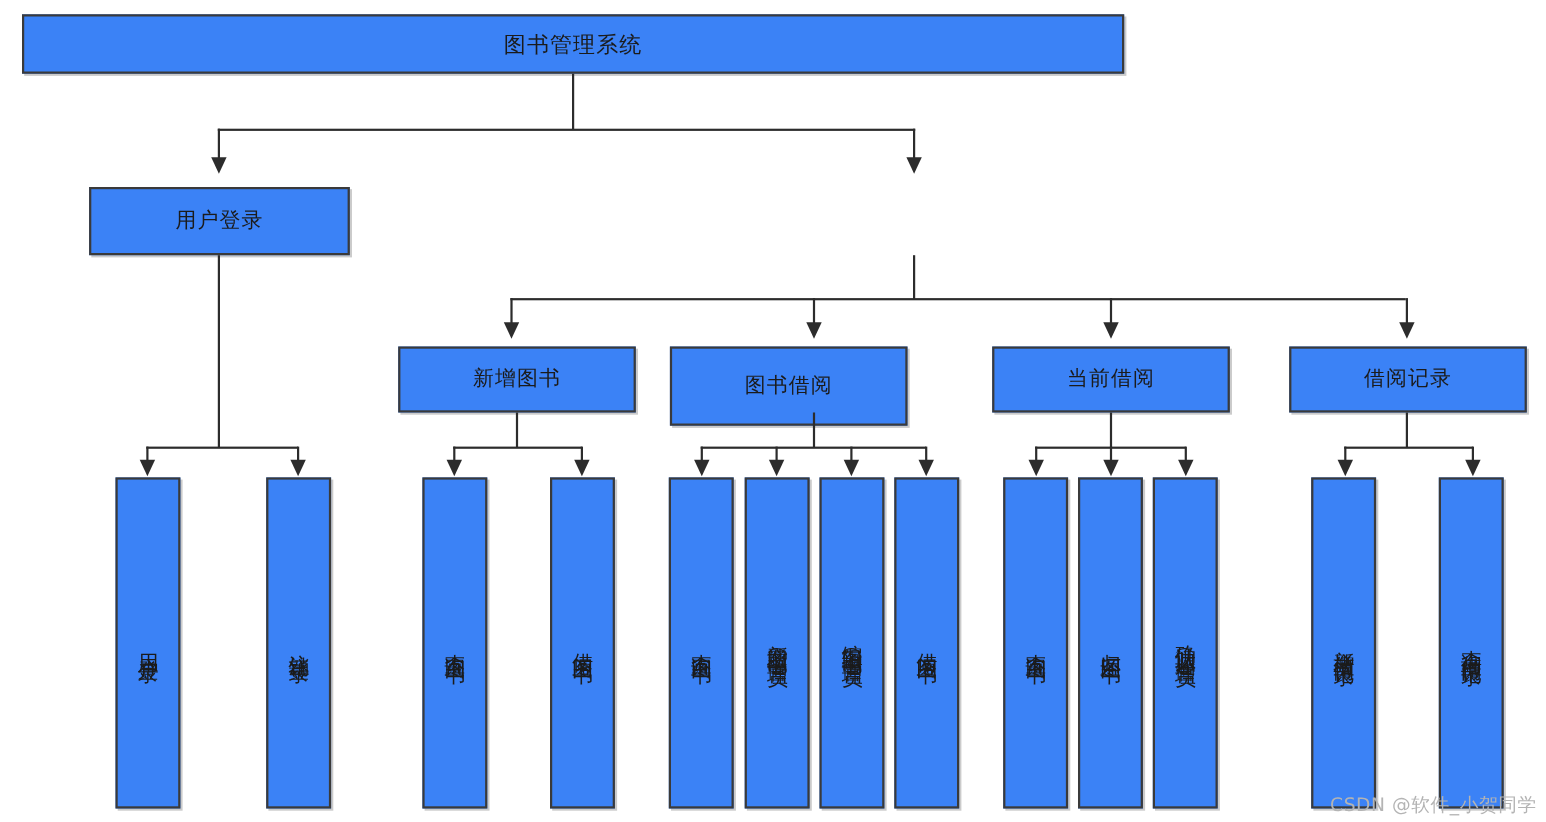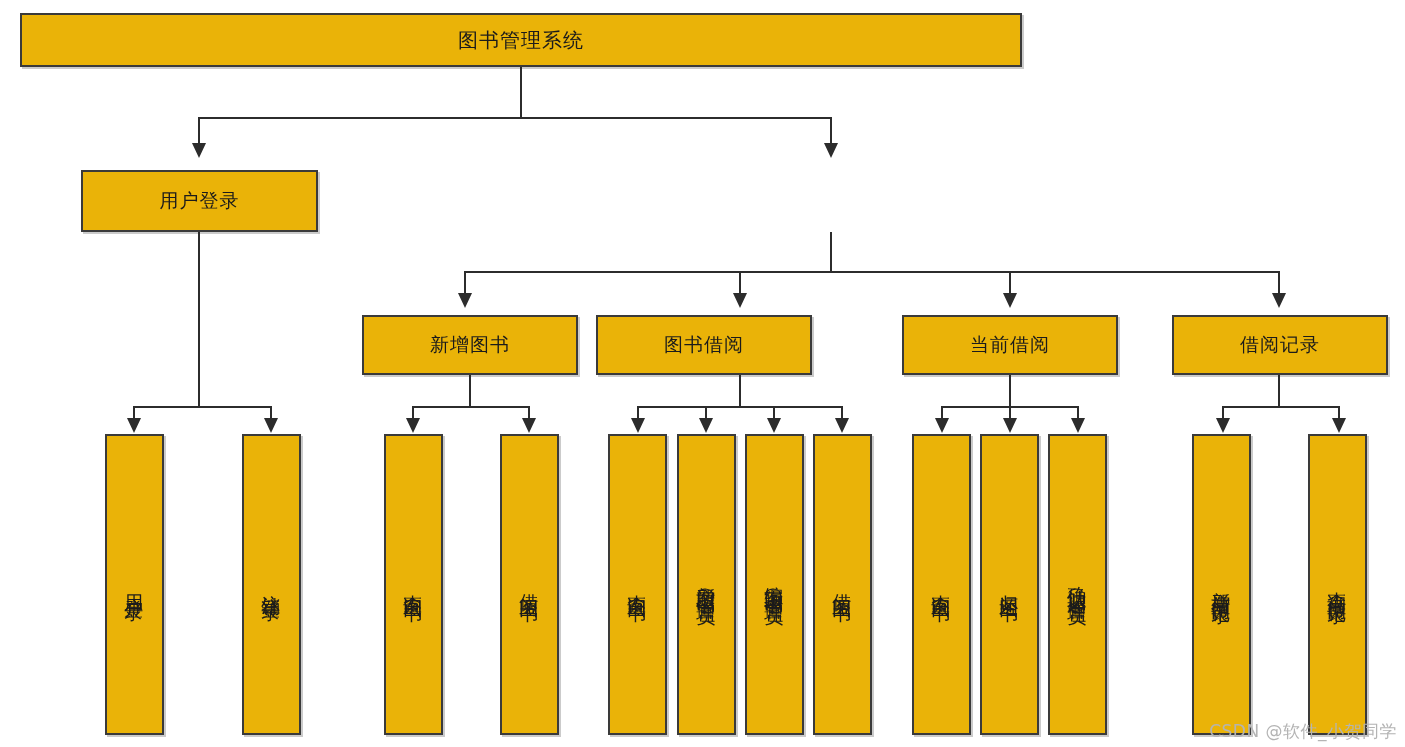--- a/index.html
+++ b/index.html
@@ -13,21 +13,21 @@
     position:relative;
     width:1405px;
     height:747px;
     background:#ffffff;
     overflow:hidden;
   }
   
   .node{
     position:absolute;
     box-sizing:border-box;
-    background:#eab308;
+    background:#3b82f6;
     border:2.5px solid #3a3a3a;
     display:flex;
     align-items:center;
     justify-content:center;
     box-shadow:2px 2px 0 rgba(140,140,140,.45);
   }
   .node .label{
     font-size:19px;
     line-height:1.25;
     letter-spacing:1px;
@@ -114,21 +114,21 @@
   <div class="edge v" style="left:739px;top:271px;width:2px;height:24px;"></div>
   <div class="arrow" style="left:733px;top:293px;"></div>
   <div class="edge v" style="left:1009px;top:271px;width:2px;height:24px;"></div>
   <div class="arrow" style="left:1003px;top:293px;"></div>
   <div class="edge v" style="left:1278px;top:271px;width:2px;height:24px;"></div>
   <div class="arrow" style="left:1272px;top:293px;"></div>
 
   <div class="node" style="left:362px;top:315px;width:216px;height:60px;">
     <span class="label">新增图书</span>
   </div>
-  <div class="node" style="left:596px;top:315px;width:216px;height:60px;">
+  <div class="node" style="left:609px;top:315px;width:216px;height:72px;">
     <span class="label">图书借阅</span>
   </div>
   <div class="node" style="left:902px;top:315px;width:216px;height:60px;">
     <span class="label">当前借阅</span>
   </div>
   <div class="node" style="left:1172px;top:315px;width:216px;height:60px;">
     <span class="label">借阅记录</span>
   </div>
 
   <div class="edge v" style="left:469px;top:375px;width:2px;height:32px;"></div>

